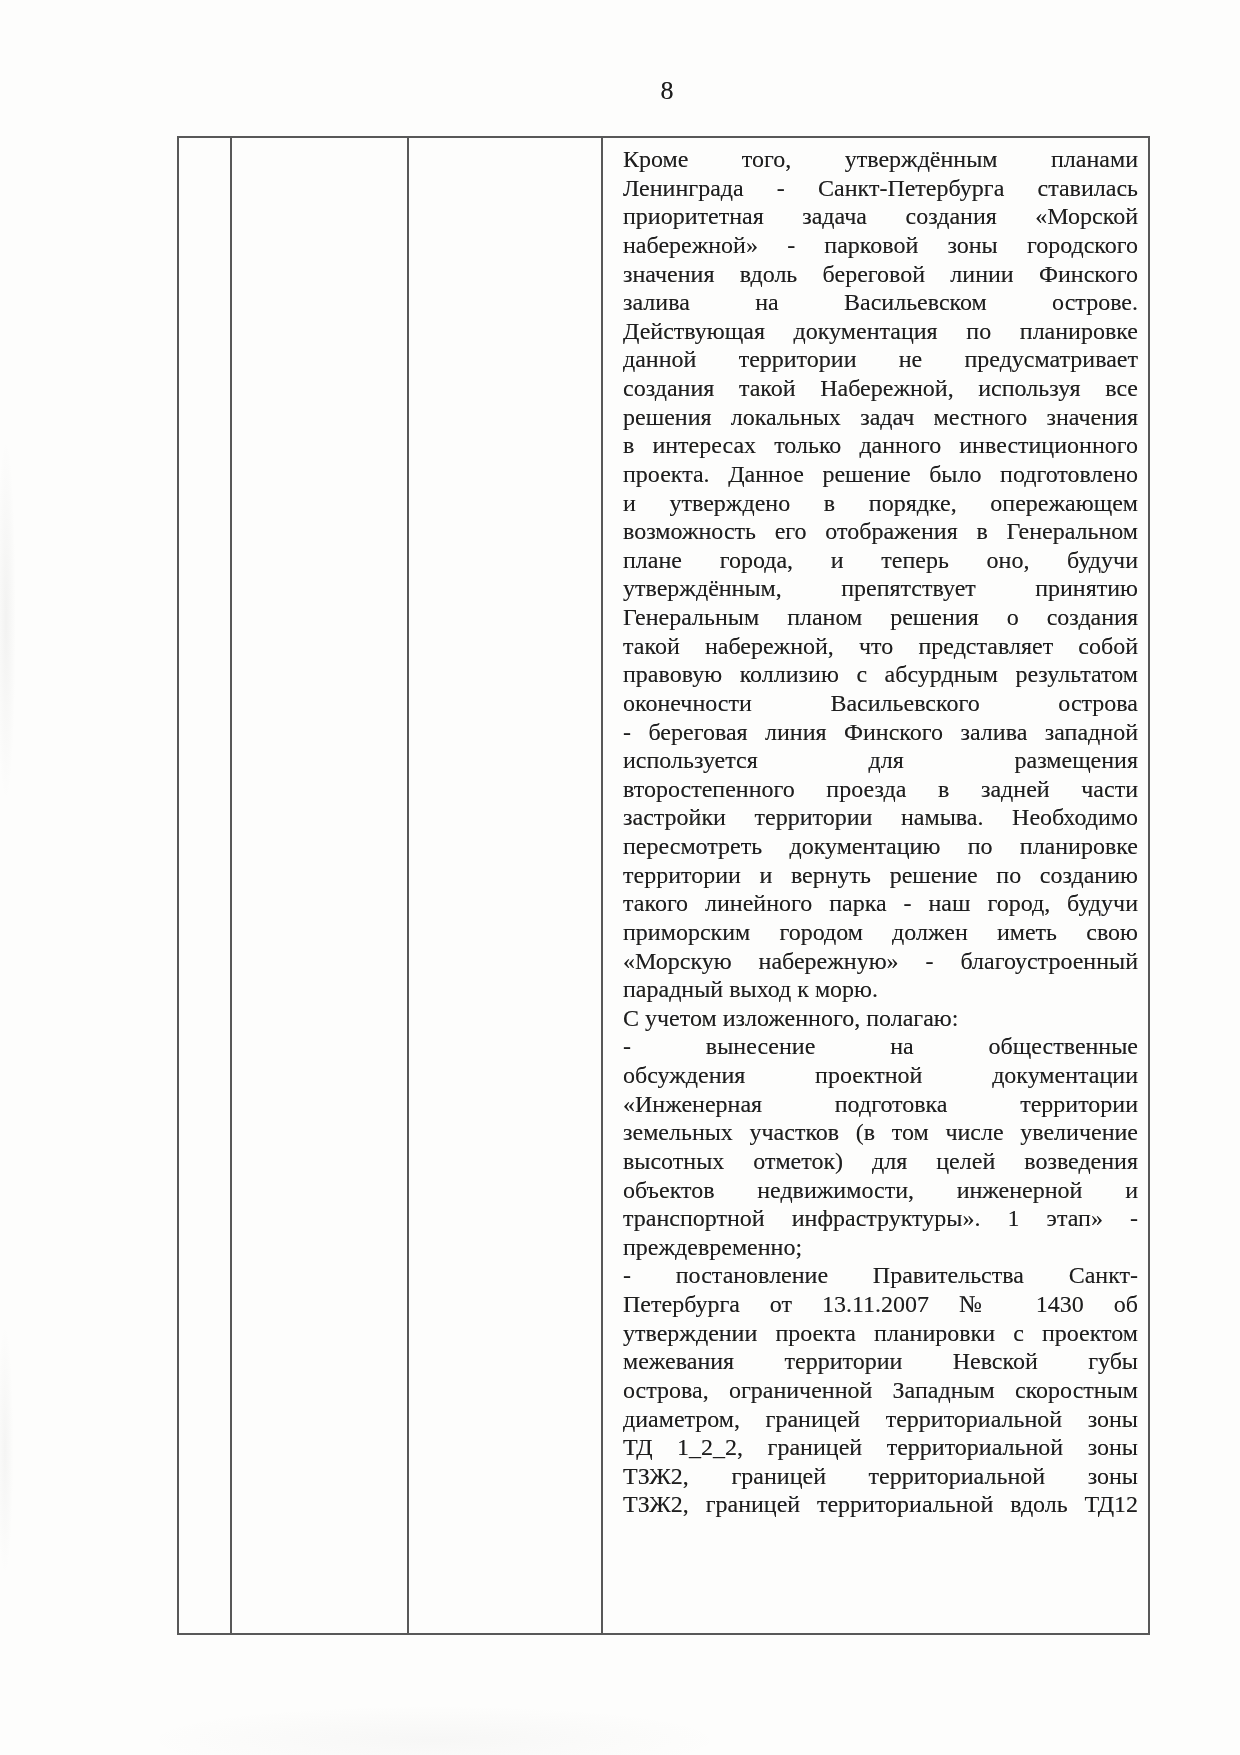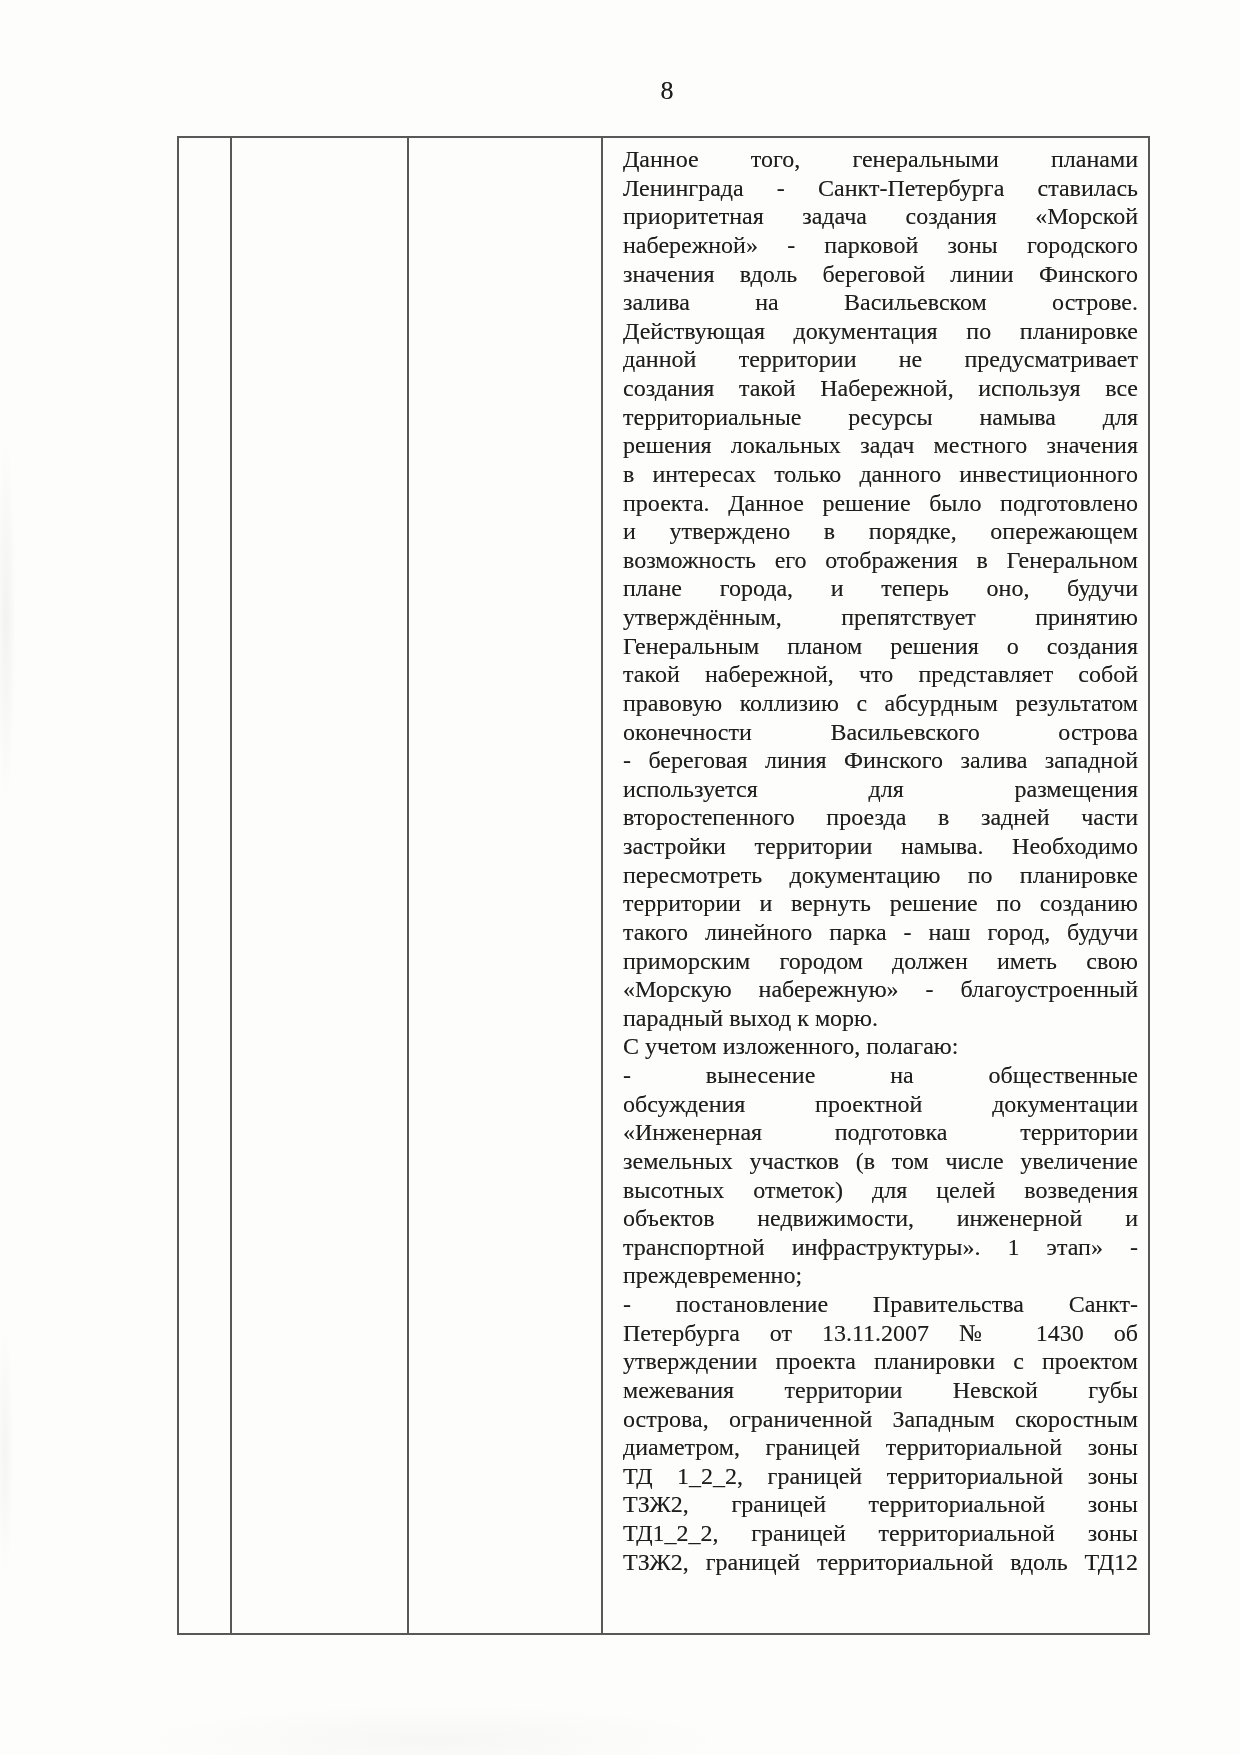--- a/index.html
+++ b/index.html
@@ -72,30 +72,29 @@
 <div class="page">
 
   <div class="page-number">8</div>
 
   <div class="doc-table">
     <div class="col c1"></div>
     <div class="col c2"></div>
     <div class="col c3"></div>
     <div class="col c4">
       <div class="cell-text">
-          <div class="tl">Данное того, генеральными планами</div>
+          <div class="tl">Кроме того, утверждённым планами</div>
           <div class="tl">Ленинграда - Санкт-Петербурга ставилась</div>
           <div class="tl">приоритетная задача создания «Морской</div>
           <div class="tl">набережной» - парковой зоны городского</div>
           <div class="tl">значения вдоль береговой линии Финского</div>
           <div class="tl">залива на Васильевском острове.</div>
           <div class="tl">Действующая документация по планировке</div>
           <div class="tl">данной территории не предусматривает</div>
           <div class="tl">создания такой Набережной, используя все</div>
-          <div class="tl">территориальные ресурсы намыва для</div>
           <div class="tl">решения локальных задач местного значения</div>
           <div class="tl">в интересах только данного инвестиционного</div>
           <div class="tl">проекта. Данное решение было подготовлено</div>
           <div class="tl">и утверждено в порядке, опережающем</div>
           <div class="tl">возможность его отображения в Генеральном</div>
           <div class="tl">плане города, и теперь оно, будучи</div>
           <div class="tl">утверждённым, препятствует принятию</div>
           <div class="tl">Генеральным планом решения о создания</div>
           <div class="tl">такой набережной, что представляет собой</div>
           <div class="tl">правовую коллизию с абсурдным результатом</div>
@@ -120,19 +119,18 @@
           <div class="tl">транспортной инфраструктуры». 1 этап» -</div>
           <div class="tl flush">преждевременно;</div>
           <div class="tl">- постановление Правительства Санкт-</div>
           <div class="tl">Петербурга от 13.11.2007 № 1430 об</div>
           <div class="tl">утверждении проекта планировки с проектом</div>
           <div class="tl">межевания территории Невской губы</div>
           <div class="tl">острова, ограниченной Западным скоростным</div>
           <div class="tl">диаметром, границей территориальной зоны</div>
           <div class="tl">ТД 1_2_2, границей территориальной зоны</div>
           <div class="tl">ТЗЖ2, границей территориальной зоны</div>
-          <div class="tl">ТД1_2_2, границей территориальной зоны</div>
           <div class="tl">ТЗЖ2, границей территориальной вдоль ТД12</div>
         </div>
     </div>
   </div>
 
 </div>
 
 </body></html>

